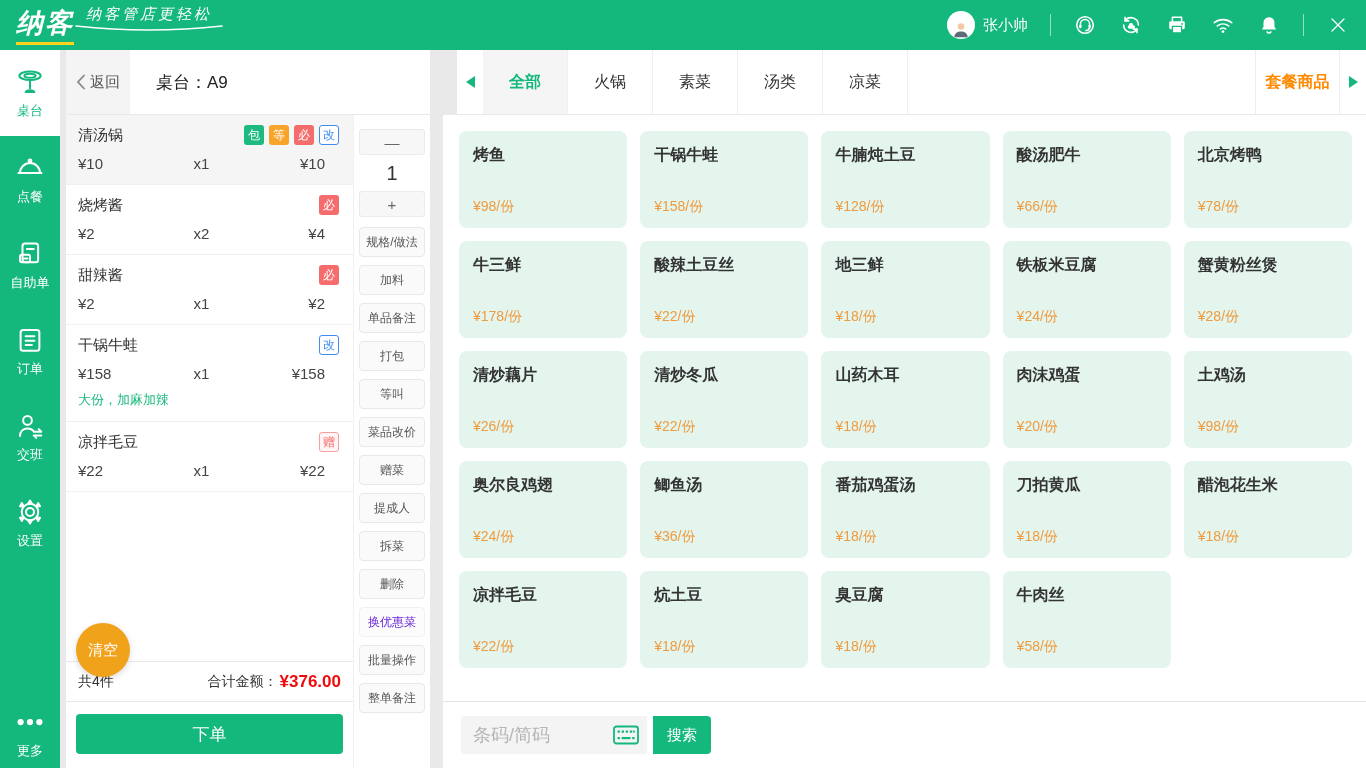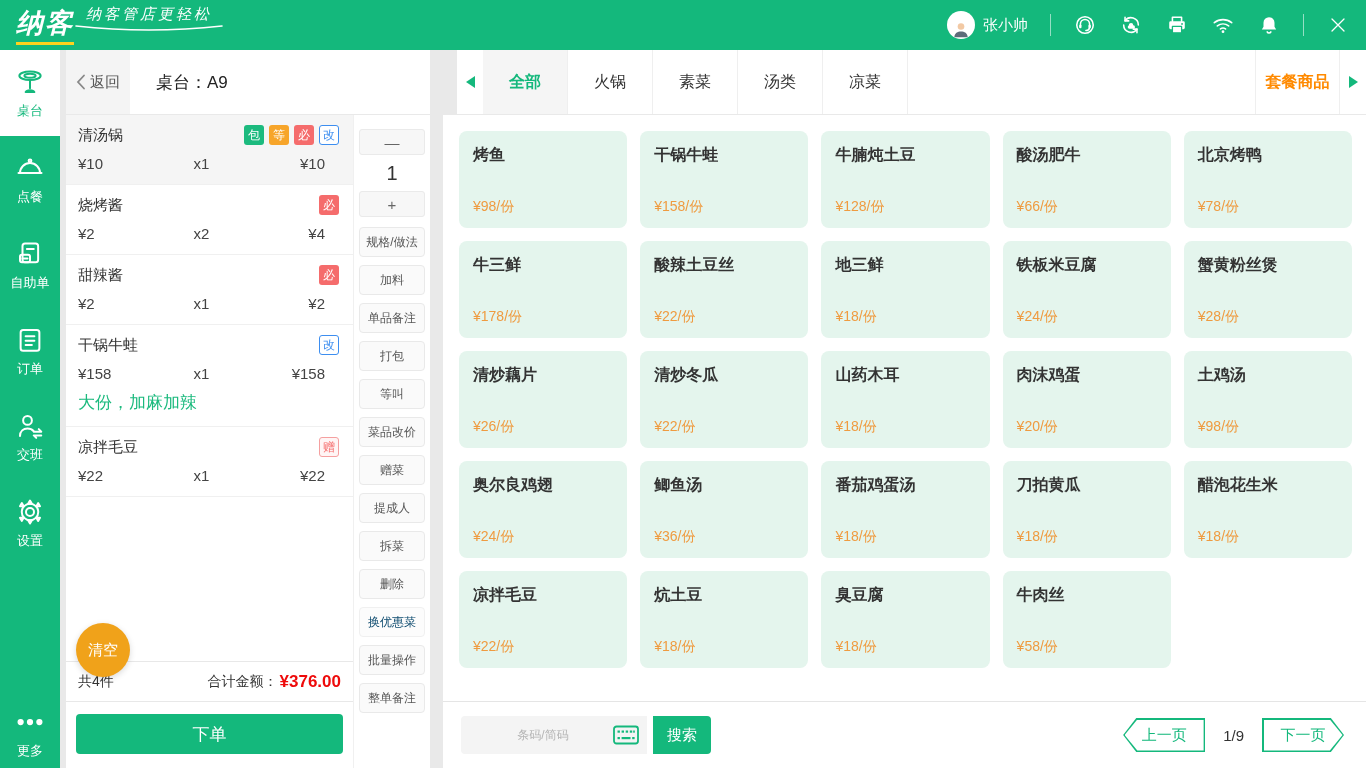--- a/index.html
+++ b/index.html
@@ -66,48 +66,48 @@
   .badge { width:20px; height:20px; border-radius:3px; font-size:12px; display:flex; align-items:center; justify-content:center; color:#fff; }
   .b-green { background:#1cba7e; }
   .b-orange { background:#f7a52a; }
   .b-red { background:#f56c6c; }
   .b-blue-o { background:#fff; color:#3d8ef0; border:1px solid #3d8ef0; }
   .b-red-o { background:#fff5f5; color:#f56c6c; border:1px solid #f5a0a0; }
   .oi-line2 { display:flex; align-items:center; margin-top:10px; font-size:15px; color:#444; }
   .oi-price { flex:1; }
   .oi-qty { width:60px; text-align:center; }
   .oi-amount { flex:1; text-align:right; padding-right:14px; }
-  .oi-note { margin-top:9px; font-size:17px; color:#1cba7e; }
+  .oi-note { margin-top:9px; font-size:13px; color:#1cba7e; }
   .clear-btn { position:absolute; left:76px; top:623px; width:54px; height:54px; border-radius:50%; background:#f0a21a; color:#fff; font-size:15px; display:flex; align-items:center; justify-content:center; cursor:pointer; box-shadow:0 2px 6px rgba(0,0,0,.15); }
   .order-summary { border-top:1px solid #e8e8e8; height:40px; display:flex; align-items:center; padding:0 12px; font-size:14px; color:#333; }
   .sum-total-label { margin-left:auto; }
   .sum-total-amount { color:#ee0b0b; font-weight:bold; font-size:17px; margin-left:2px; }
   .submit-wrap { border-top:1px solid #e8e8e8; padding:12px 10px 14px 10px; }
   .submit-btn { width:100%; height:40px; background:#14b87c; border:none; border-radius:4px; color:#fff; font-size:17px; cursor:pointer; font-family:Liberation Serif, serif; }
 
   
   .actions-col { width:76px; padding:14px 5px 8px 5px; display:flex; flex-direction:column; align-items:stretch; }
   .stepper { display:flex; flex-direction:column; margin-bottom:10px; }
   .step-btn { height:26px; background:#f7f7f7; border:1px solid #eaeaea; border-radius:3px; font-size:15px; color:#666; display:flex; align-items:center; justify-content:center; cursor:pointer; }
   .step-qty { height:36px; display:flex; align-items:center; justify-content:center; font-size:20px; color:#333; }
   .act-btn { height:30px; margin-bottom:8px; background:#fafafa; border:1px solid #e9e9e9; border-radius:4px; font-size:12px; color:#555; display:flex; align-items:center; justify-content:center; cursor:pointer; white-space:nowrap; }
-  .act-btn.disabled { color:#0c4a6e; background:#fcfcfc; border-color:#f0f0f0; cursor:default; }
+  .act-btn.disabled { color:#6d28d9; background:#fcfcfc; border-color:#f0f0f0; cursor:default; }
 
   
   .right-col { flex:1; background:#fff; display:flex; flex-direction:column; min-width:0; }
   .menu-grid { flex:1; padding:16px 14px 10px 16px; display:grid; grid-template-columns:repeat(5,1fr); grid-auto-rows:97px; gap:13px; align-content:start; border-bottom:1px solid #e5e5e5; }
   .dish-card { background:#e4f5ed; border-radius:8px; padding:14px 14px 12px 14px; display:flex; flex-direction:column; justify-content:space-between; cursor:pointer; }
   .dish-name { font-size:16px; font-weight:bold; color:#333; }
   .dish-price { font-size:14px; color:#ef9b40;margin-top:26px; }
 
   
   .bottom-bar { height:66px; display:flex; align-items:center; padding:0 22px 0 18px; }
   .search-group { display:flex; align-items:center; }
   .search-box { width:186px; height:38px; background:#f4f4f4; border-radius:4px 0 0 4px; display:flex; align-items:center; padding:0 8px 0 12px; }
-  .search-input { flex:1; border:none; background:transparent; outline:none; font-size:12px; color:#333; font-family:inherit; min-width:0;text-align:center; }
+  .search-input { flex:1; border:none; background:transparent; outline:none; font-size:18px; color:#333; font-family:inherit; min-width:0; }
   .search-input::placeholder { color:#b5b5b5; }
   .kb-icon { width:26px; height:20px; cursor:pointer; flex:none; }
   .search-btn { height:38px; width:58px; background:#14b87c; color:#fff; border:none; border-radius:0 4px 4px 0; margin-left:6px; font-size:15px; cursor:pointer; font-family:inherit; }
   .pager { margin-left:auto; display:flex; align-items:center; gap:18px; }
   .pg { position:relative; width:82px; height:34px; cursor:pointer; }
   .pg-prev { clip-path:polygon(0 50%,16% 0,100% 0,100% 100%,16% 100%); background:#14b87c; }
   .pg-prev::before { content:""; position:absolute; inset:1.5px; clip-path:polygon(0 50%,16% 0,100% 0,100% 100%,16% 100%); background:#fff; }
   .pg-next { clip-path:polygon(84% 0,100% 50%,84% 100%,0 100%,0 0); background:#14b87c; }
   .pg-next::before { content:""; position:absolute; inset:1.5px; clip-path:polygon(84% 0,100% 50%,84% 100%,0 100%,0 0); background:#fff; }
   .pg span { position:absolute; inset:0; display:flex; align-items:center; justify-content:center; color:#14b87c; font-size:15px; z-index:1; }
@@ -524,28 +524,19 @@
                     <rect x="16.8" y="5.5" width="2.4" height="2.2"></rect>
                     <rect x="20.2" y="5.5" width="1.6" height="2.2"></rect>
                   <rect x="4.5" y="12" width="2.4" height="2.2"></rect>
                     <rect x="8.6" y="12" width="8.9" height="2.2"></rect>
                     <rect x="19.2" y="12" width="2.4" height="2.2"></rect>
                 </g>
               </svg>
             </div>
             <button class="search-btn">搜索</button>
           </div>
-          <div class="pager">
-            <div class="pg pg-prev">
-                <span>上一页</span>
-              </div>
-            <div class="page-indicator">1/9</div>
-            <div class="pg pg-next">
-                <span>下一页</span>
-              </div>
-          </div>
         </div>
       </div>
     </div>
   </div>
 </div>
 
 <div class="clear-btn">清空</div>
 
 </body></html>

